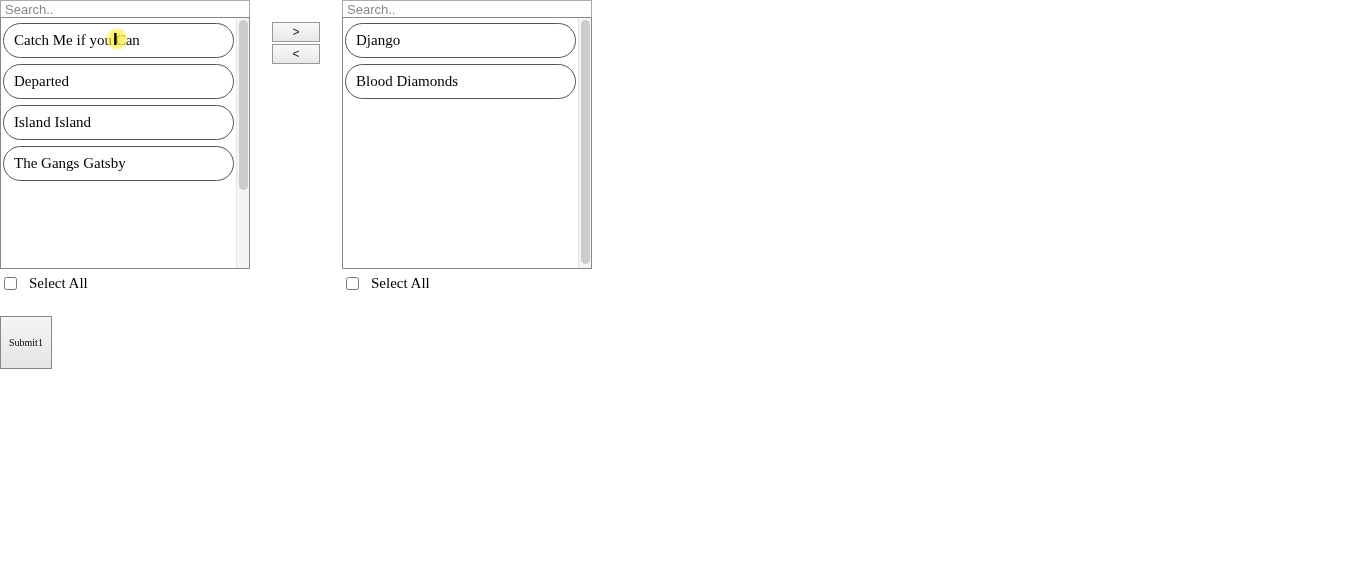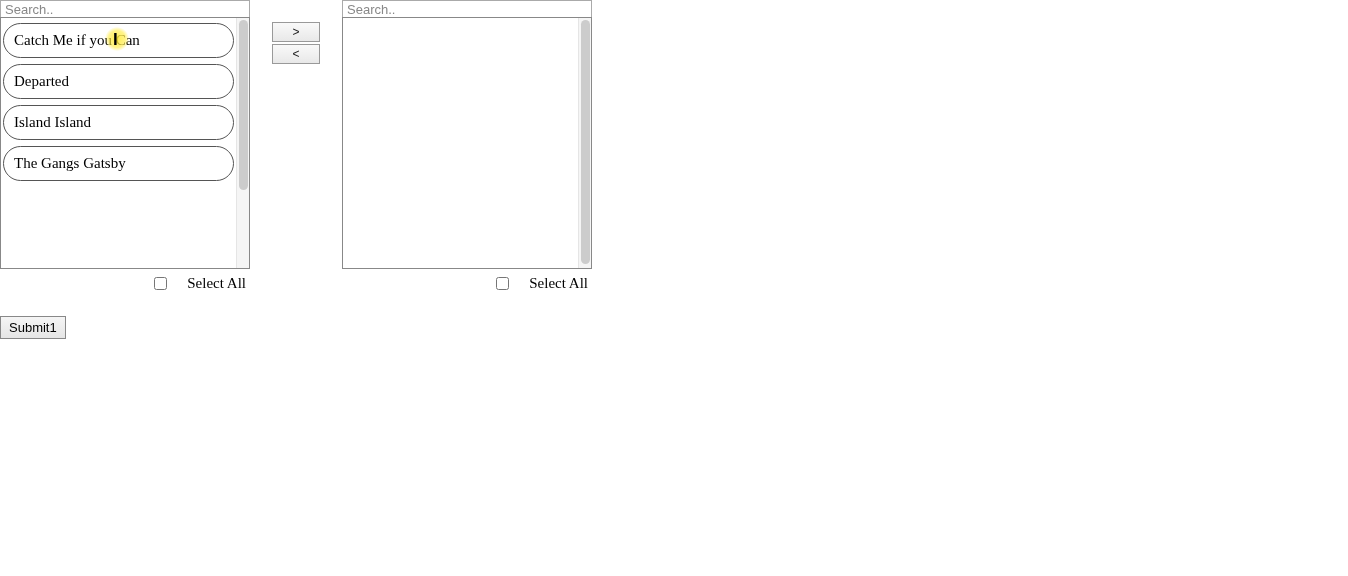--- a/index.html
+++ b/index.html
@@ -86,39 +86,38 @@
       font-family: Arial, sans-serif;
       font-size: 12px;
       cursor: pointer;
       text-align: center;
       line-height: 16px;
       color: #222;
     }
     .select-all-row {
       display: flex;
       align-items: center;
-      gap: 20px;
+      gap: 12px;
       padding: 6px 4px;
       font-size: 15px;
       font-family: Georgia, 'Times New Roman', serif;
-      justify-content: flex-end;
     }
     .select-all-row input[type="checkbox"] {
       width: 13px;
       height: 13px;
     }
     .submit-row {
       margin-top: 18px;
     }
     .submit-btn {
-      padding: 3px 8px;
+      padding: 20px 8px;
       border: 1px solid #888;
       background: linear-gradient(#f5f5f5, #e5e5e5);
-      font-family: Liberation Sans, sans-serif;
-      font-size: 13px;
+      font-family: Liberation Serif, serif;
+      font-size: 10px;
       cursor: pointer;
     }
     .highlight-cursor {
       position: absolute;
       width: 24px;
       height: 24px;
       background: radial-gradient(circle, rgba(255,235,59,0.9) 0%, rgba(255,235,59,0.6) 50%, rgba(255,235,59,0) 72%);
       border-radius: 50%;
       pointer-events: none;
       z-index: 10;
@@ -166,20 +165,22 @@
 
   <div class="transfer-buttons">
     <button class="transfer-btn">&gt;</button>
     <button class="transfer-btn">&lt;</button>
   </div>
 
   <div class="panel">
     <input type="text" class="search-input" placeholder="Search.." style="">
     <div class="list-wrapper">
       <div class="list-content">
+        <div class="list-item"><span>Django</span></div>
+        <div class="list-item"><span>Blood Diamonds</span></div>
       </div>
       <div class="scrollbar">
         <div class="scrollbar-thumb" style="top:2px; height:244px;"></div>
       </div>
     </div>
     <div class="select-all-row">
       <input type="checkbox" style="">
       <span>Select All</span>
     </div>
   </div>

